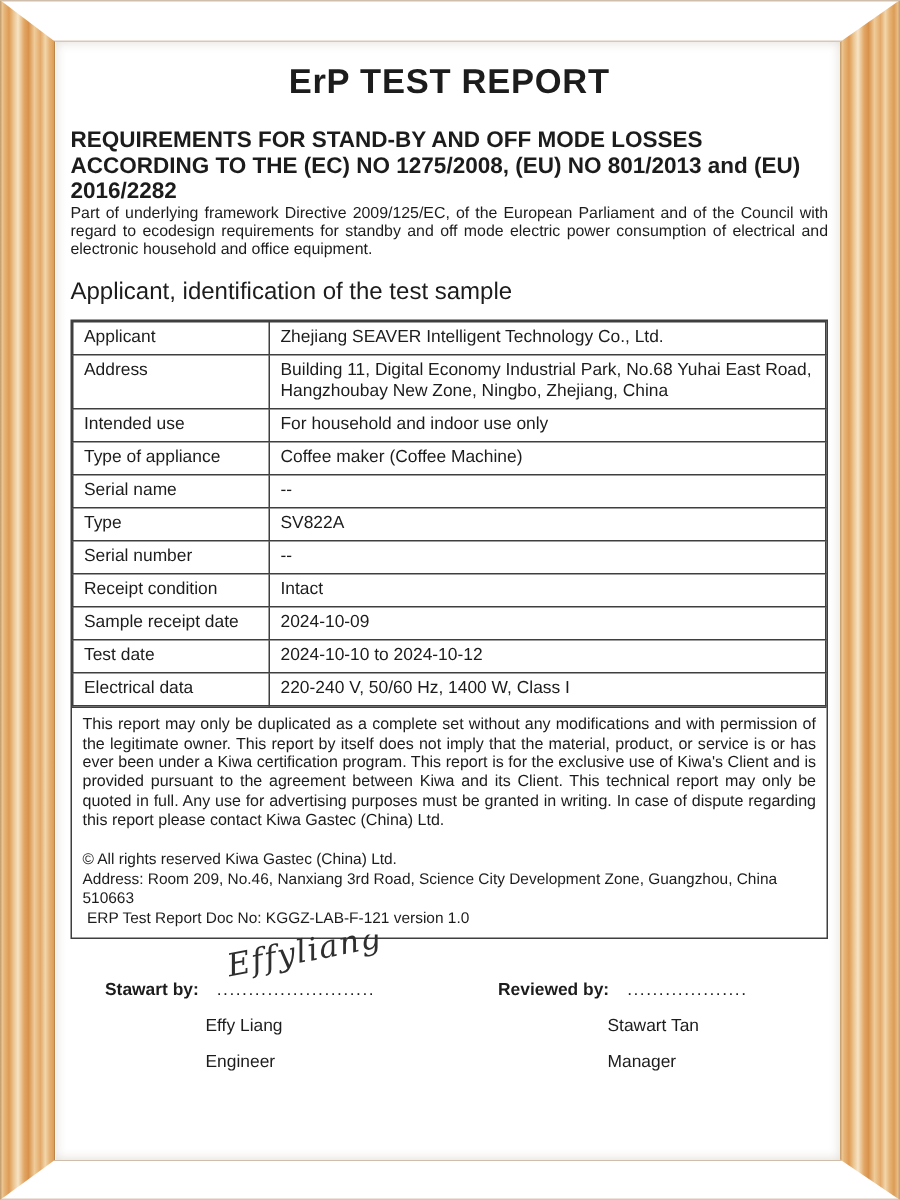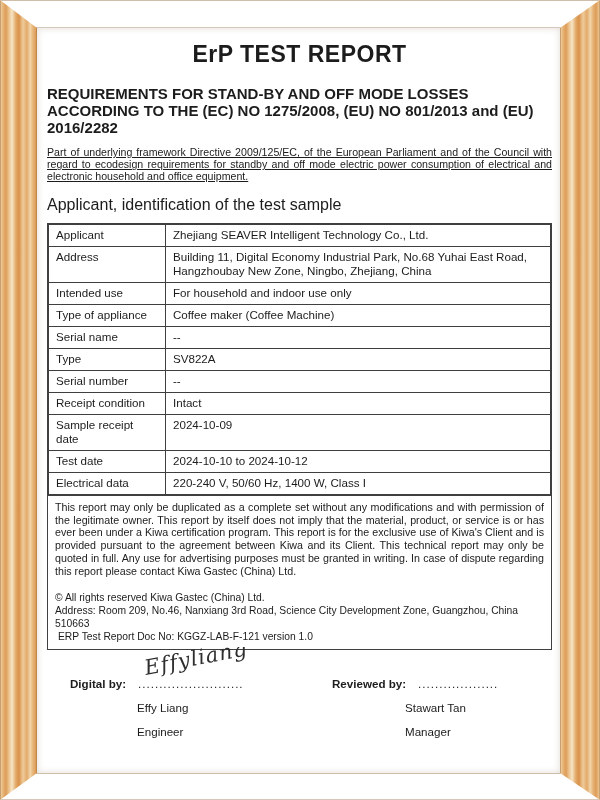--- a/index.html
+++ b/index.html
@@ -54,28 +54,28 @@
     color:#1565a8; z-index:2;
   }
 
   .meta-row { position:relative; height:14px; margin-top:3px; font-size:11px; font-weight:bold; }
   .page-info { position:absolute; left:46%; transform:translateX(-50%); }
   .report-no { position:absolute; right:0; }
 
   .title { margin-top:13px; text-align:center; font-size:23px; font-weight:bold; letter-spacing:.5px; }
 
   .req { margin-top:17px; font-size:15px; font-weight:bold; line-height:17px; }
-  .intro { margin-top:10px; font-size:10.6px; line-height:12.2px; text-align:justify;text-decoration:underline; }
+  .intro { font-size:10.6px; line-height:12.2px; text-align:justify; }
   .section-heading { margin-top:13px; font-size:16px; }
 
   
   .report-box { margin-top:9px; border:1.5px solid #3f3f3f; }
   table { width:100%; border-collapse:collapse; font-size:11.6px; }
   td { border:1px solid #3f3f3f; padding:3px 7px 4px; line-height:14px; vertical-align:top; }
-  td.lbl { width:117px; }
+  td.lbl { width:131px; }
   .disclaimer-cell { border-top:1px solid #3f3f3f; padding:5px 7px 6px; }
   .disclaimer { font-size:10.7px; line-height:12.9px; text-align:justify; }
   .footer-lines { margin-top:13px; font-size:10.3px; line-height:13px; }
   .footer-lines .doc-no { padding-left:3px; }
 
   
   .sig-section { margin:27px 0 0 23px; font-size:11.6px; display:grid; grid-template-columns:262px 1fr; }
   .sig-line1 { display:flex; align-items:baseline; }
   .dots-wrap { position:relative; margin-left:12px; letter-spacing:1px; }
   .signature-svg { position:absolute; left:2px; top:-30px; }
@@ -159,21 +159,21 @@
         <div>© All rights reserved Kiwa Gastec (China) Ltd.</div>
         <div>Address: Room 209, No.46, Nanxiang 3rd Road, Science City Development Zone, Guangzhou, China 510663</div>
         <div class="doc-no">ERP Test Report Doc No: KGGZ-LAB-F-121 version 1.0</div>
       </div>
     </div>
   </div>
 
   <div class="sig-section">
     <div>
       <div class="sig-line1">
-        <span class="sig-label">Digital by:</span>
+        <span class="sig-label">Stawart by:</span>
         <span class="dots-wrap">
           <span>.........................</span>
           <svg class="signature-svg" width="120" height="40" viewBox="0 0 120 40">
             <text x="6" y="28" font-size="21" font-style="italic" font-family="DejaVu Serif, serif" fill="#2e2e2e" transform="rotate(-11 6 28)">Effyliang</text>
           </svg>
         </span>
       </div>
       <div class="sig-name">Effy Liang</div>
       <div class="sig-title">Engineer</div>
 

